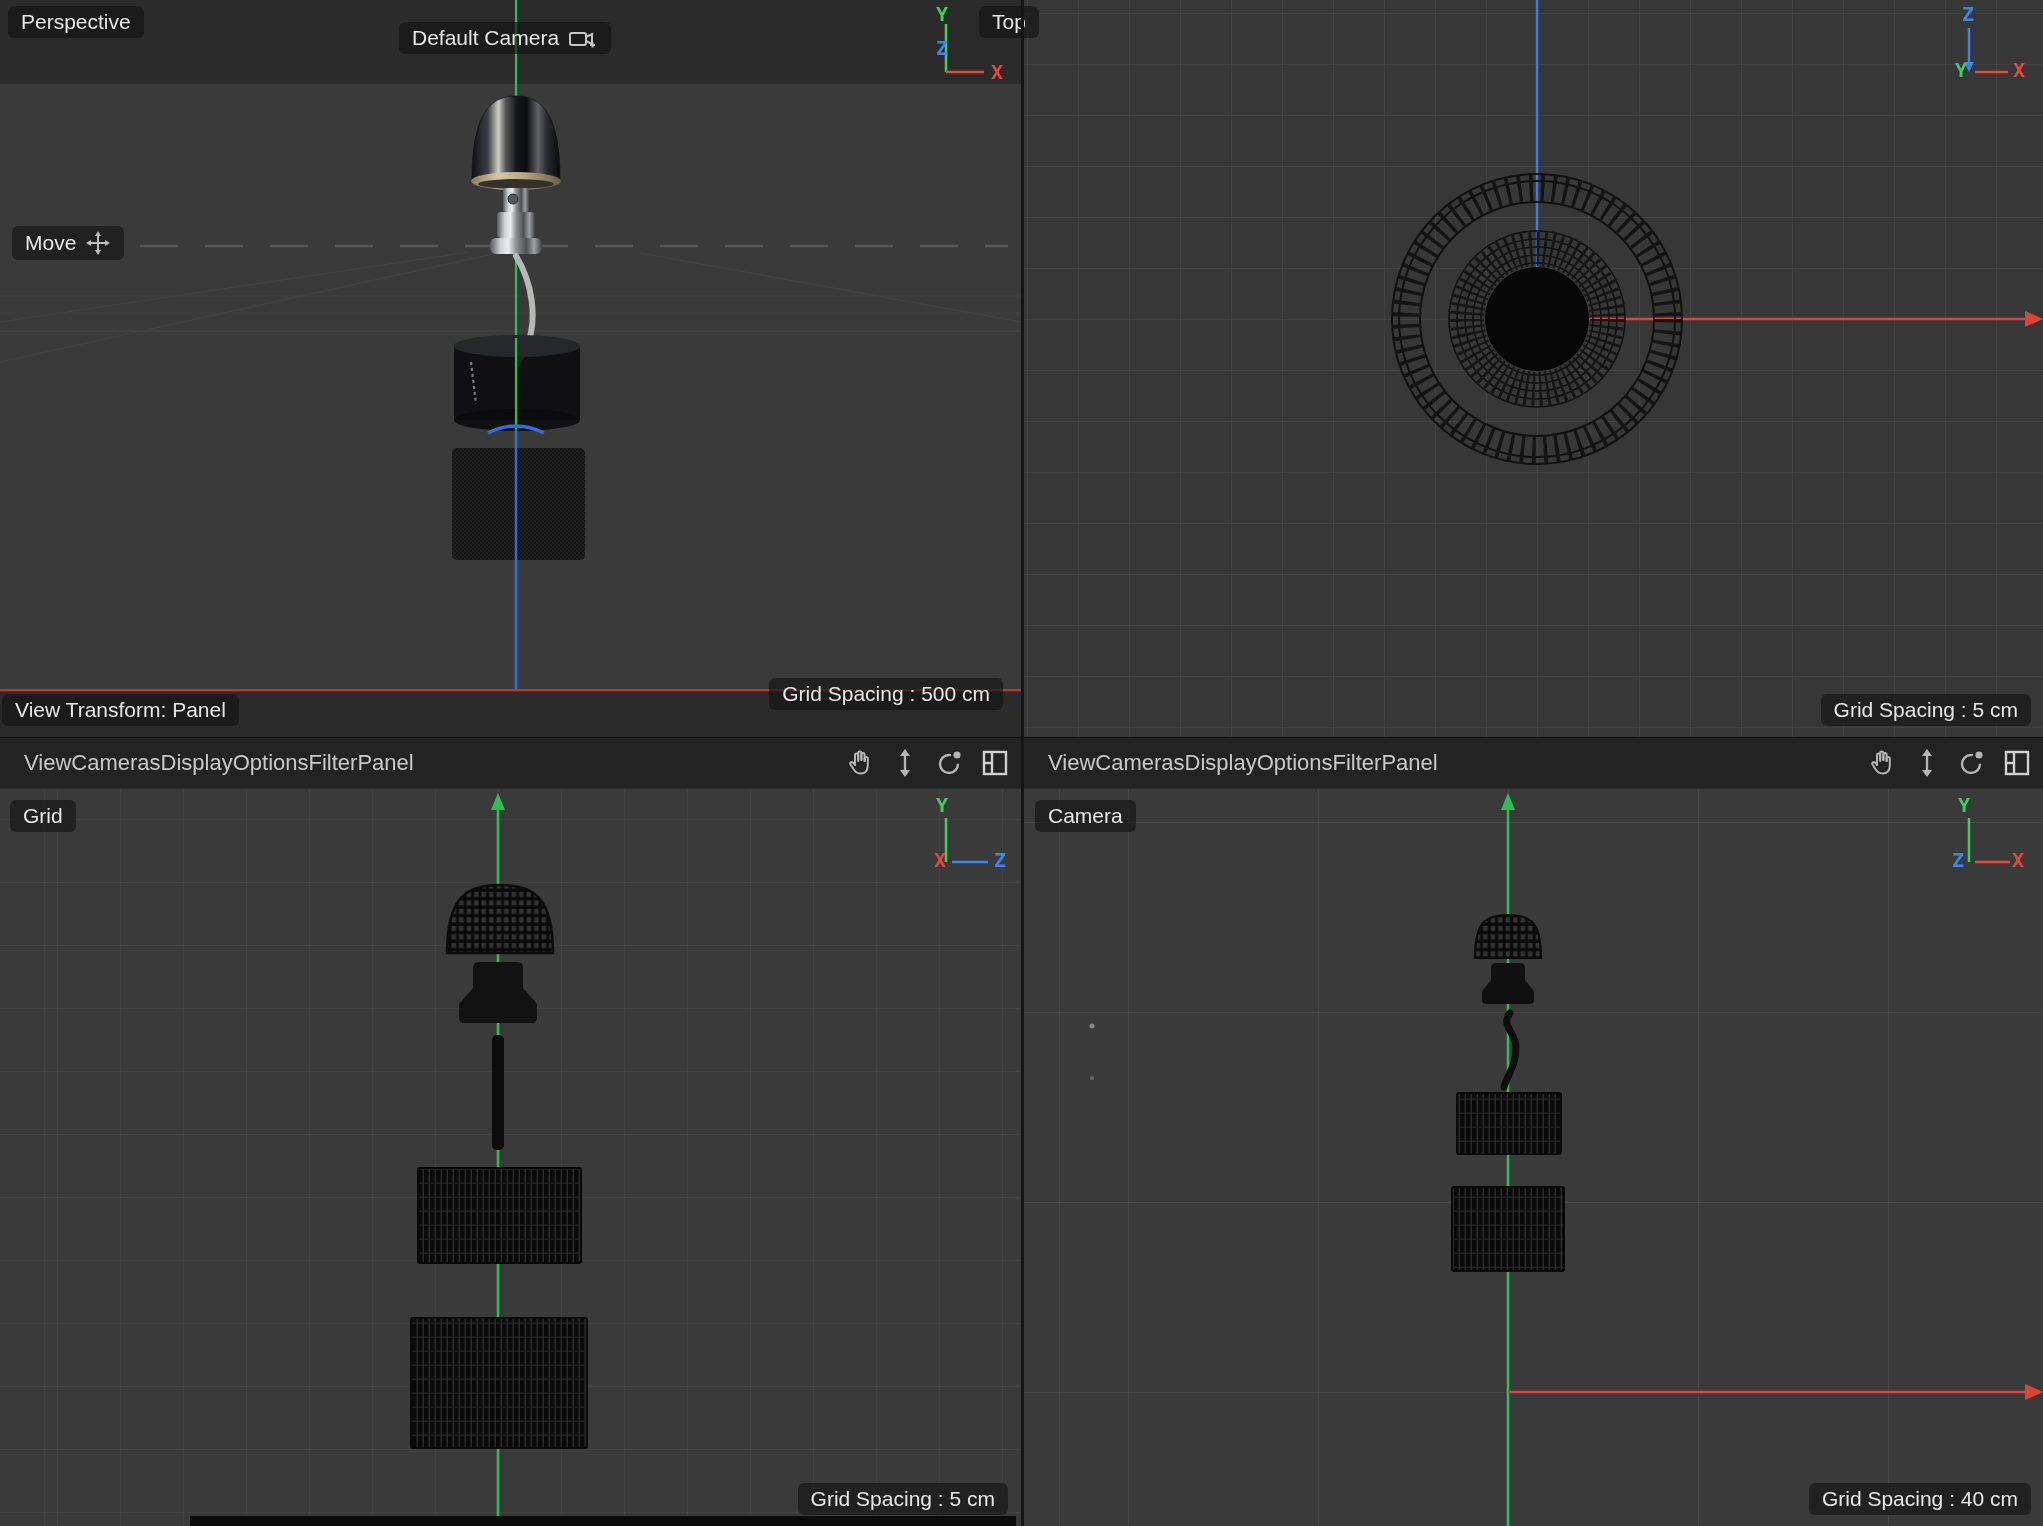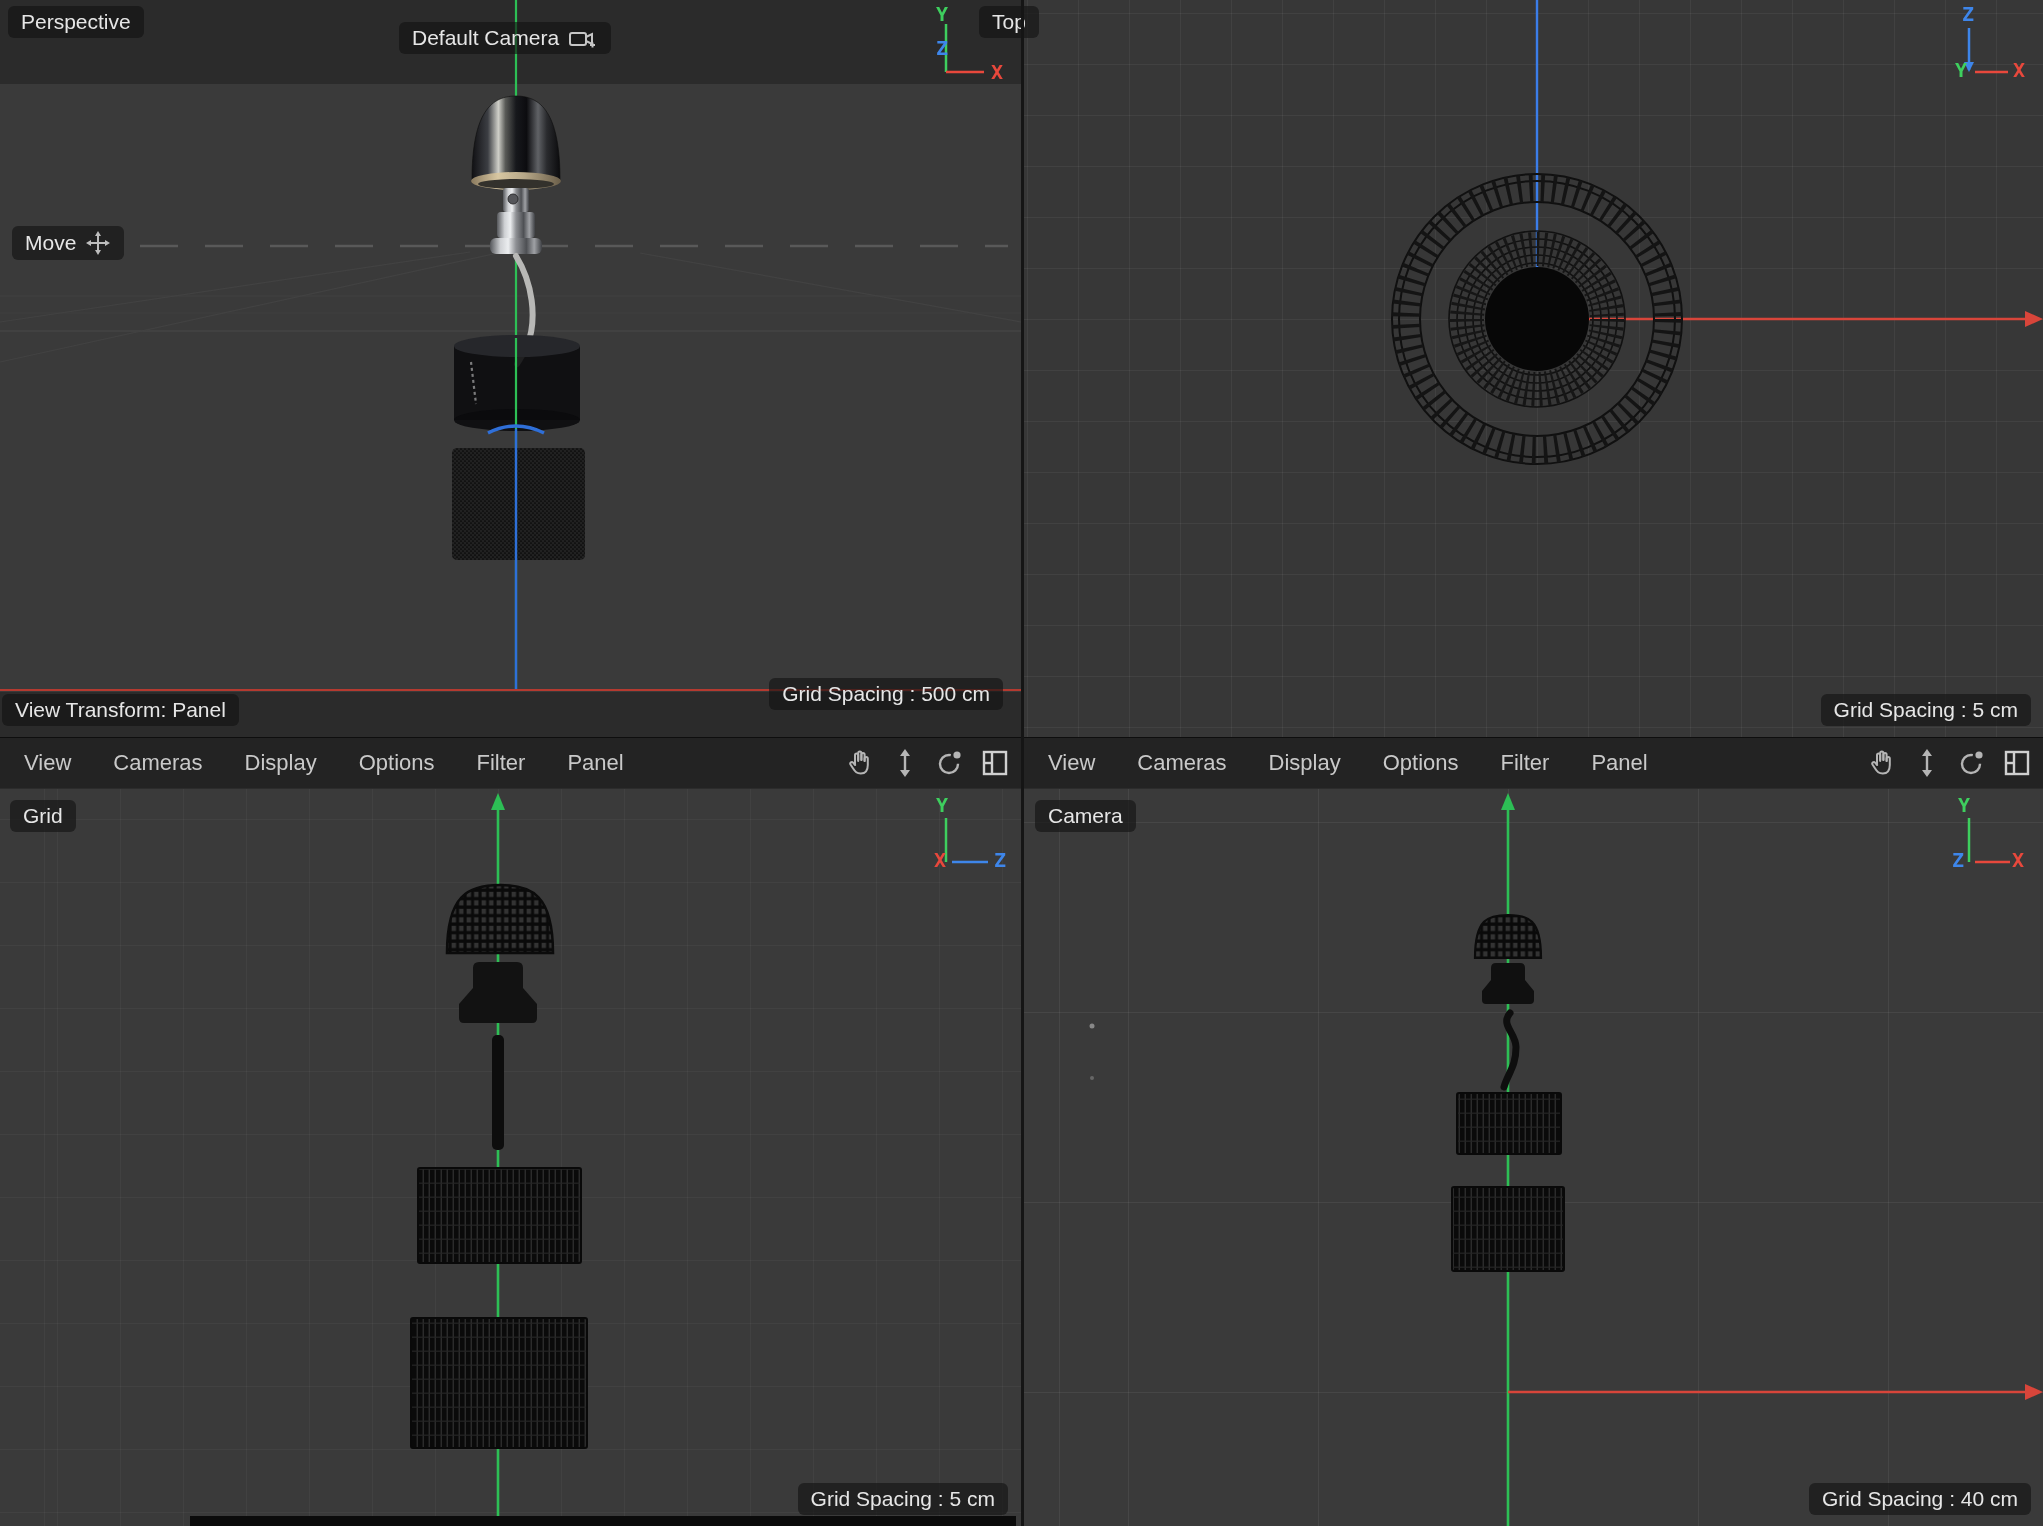--- a/index.html
+++ b/index.html
@@ -19,21 +19,21 @@
         background-image:repeating-linear-gradient(to right,rgba(255,255,255,0.06) 0 1px,transparent 1px 190px),
                           repeating-linear-gradient(to bottom,rgba(255,255,255,0.06) 0 1px,transparent 1px 190px);
         background-position:104px 33px;}
   .band-top{position:absolute;left:0;top:0;width:1021px;height:84px;background:#2b2b2b;}
   .band-bottom{position:absolute;left:0;top:692px;width:1021px;height:45px;background:#2b2b2b;}
   .vdivider{position:absolute;left:1021px;top:0;width:3px;height:1526px;background:#151515;z-index:30;}
   .menubar{position:absolute;top:737px;height:52px;background:#232323;border-top:1px solid #0e0e0e;
            border-bottom:1px solid #2c2c2c;box-sizing:border-box;display:flex;align-items:center;z-index:20;}
   .mb-l{left:0;width:1021px;}
   .mb-r{left:1024px;width:1019px;}
-  .menu-items{display:flex;gap:42px;padding-left:24px;align-items:center;}
+  .menu-items{display:flex;padding-left:24px;align-items:center;}
   .menu-item{color:#c9c9c9;font-size:22px;cursor:default;white-space:nowrap;}
   .menu-icons{position:absolute;right:10px;top:9px;display:flex;gap:13px;align-items:center;}
   .micon{width:32px;height:32px;display:inline-flex;}
   .pill{position:absolute;display:inline-flex;align-items:center;gap:9px;background:rgba(18,18,18,0.62);
         color:#e6e6e6;font-size:21px;padding:4px 13px;border-radius:6px;white-space:nowrap;z-index:15;}
   .giz{position:absolute;font-size:20px;font-weight:bold;z-index:15;font-family:"DejaVu Sans Mono",monospace;}
   svg.layer{position:absolute;z-index:5;}
   .gy{color:#3ecf5e}.gx{color:#e8483c}.gz{color:#3e86ea}
 </style>
 </head>

